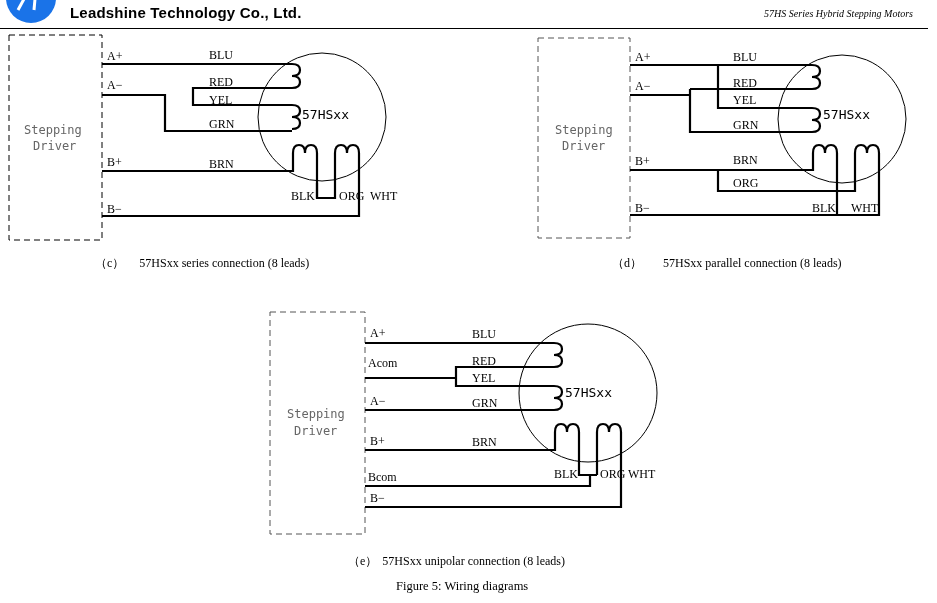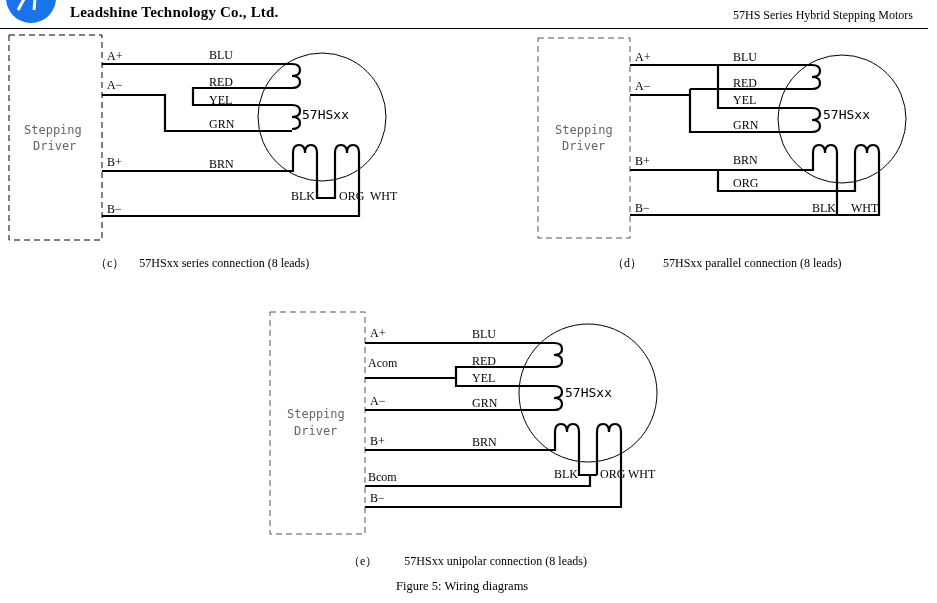--- a/index.html
+++ b/index.html
@@ -1,19 +1,19 @@
 <!DOCTYPE html>
 <html><head>
 <meta charset="utf-8">
 <style>
   html, body { margin:0; padding:0; background:#fff; }
   body { width:937px; height:603px; position:relative; overflow:hidden; font-family:"Liberation Serif", serif; color:#000; }
   .hdr-logo { position:absolute; left:0; top:-14px; width:62px; height:38px; }
-  .hdr-company { position:absolute; left:70px; top:4px; font-family:Liberation Serif, serif; font-weight:bold; font-size:15px; letter-spacing:0.2px; }
-  .hdr-title { position:absolute; right:24px; top:8px; font-size:12px; }
+  .hdr-company { position:absolute; left:70px; top:4px; font-family:Liberation Sans, sans-serif; font-weight:bold; font-size:15px; letter-spacing:0.2px; }
+  .hdr-title { position:absolute; right:24px; top:8px; font-size:10px;font-style:italic; }
   .hdr-rule { position:absolute; left:0; top:28px; width:928px; height:1px; background:#000; }
   svg.diag { position:absolute; }
   .mono { font-family:"DejaVu Sans Mono", monospace; }
   .cap { position:absolute; font-size:12px; white-space:nowrap; }
   .fig { position:absolute; font-size:12.5px; white-space:nowrap; }
 </style>
 </head>
 <body>
 
 <svg class="hdr-logo" viewBox="0 0 62 38">
@@ -131,16 +131,16 @@
     <text x="212" y="107">GRN</text>
     <text x="212" y="146">BRN</text>
     <text x="294" y="178">BLK</text>
     <text x="340" y="178">ORG</text>
     <text x="368" y="178">WHT</text>
     <text x="305" y="97" class="mono" font-size="13">57HSxx</text>
   </g>
 </svg>
 <div class="cap" style="left:348px;top:553px">
   <span>（e）</span>
-  <span style="margin-left:24px">57HSxx unipolar connection (8 leads)</span>
+  <span style="margin-left:2px">57HSxx unipolar connection (8 leads)</span>
 </div>
 
 <div class="fig" style="left:396px;top:579px">Figure 5: Wiring diagrams</div>
 
 </body></html>

